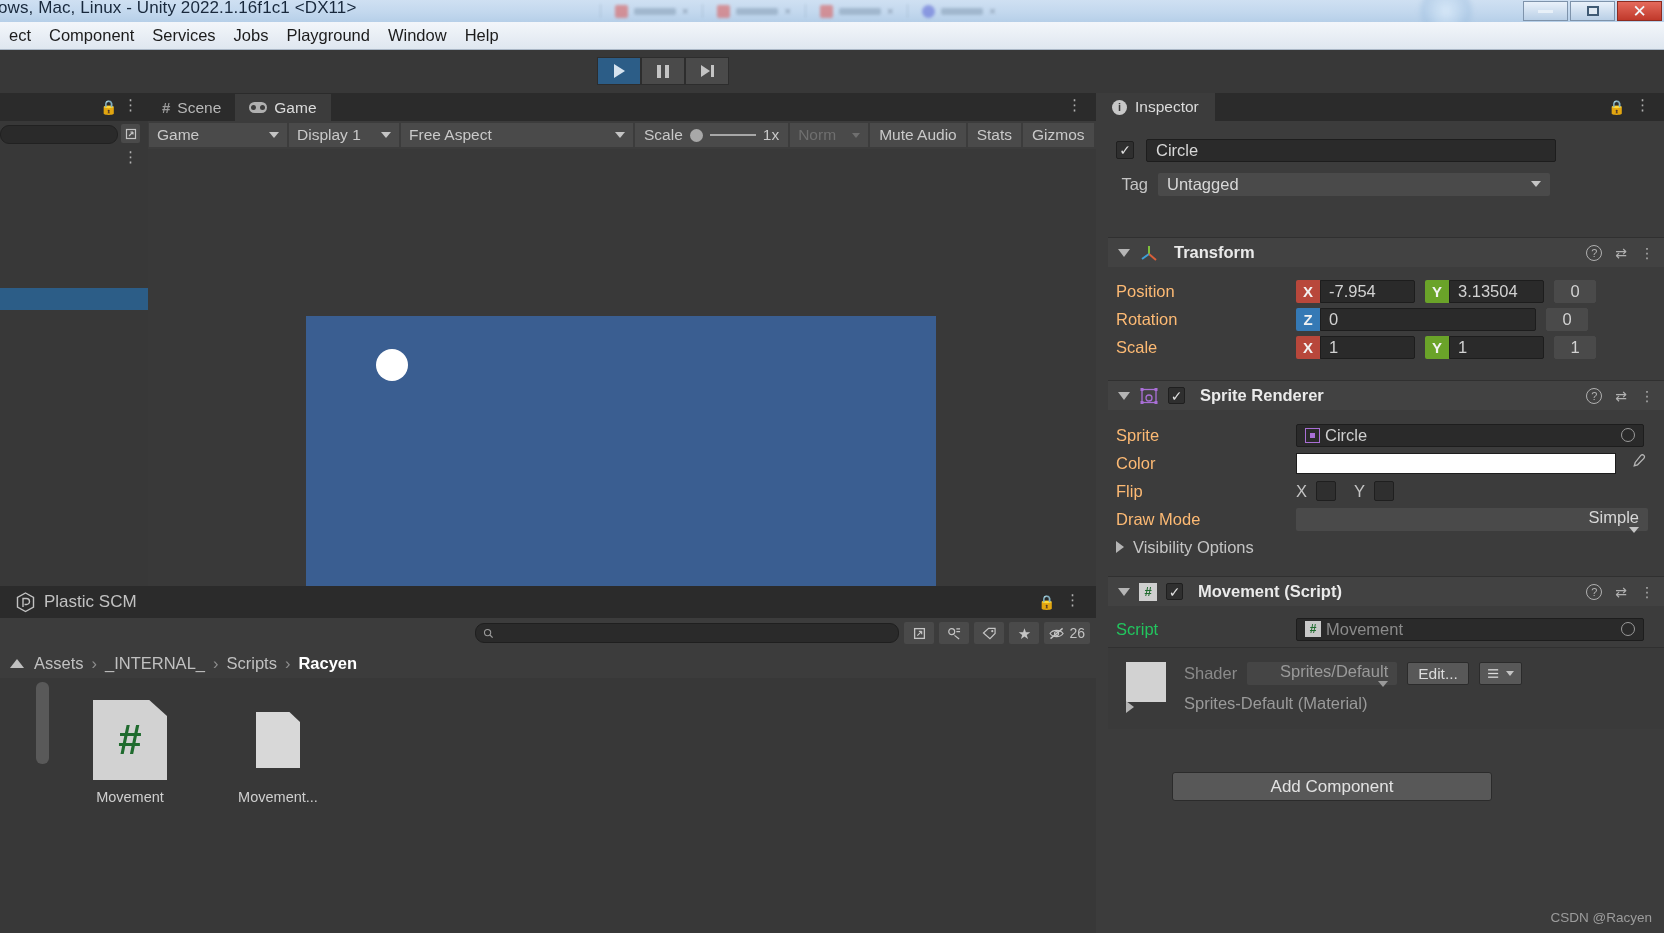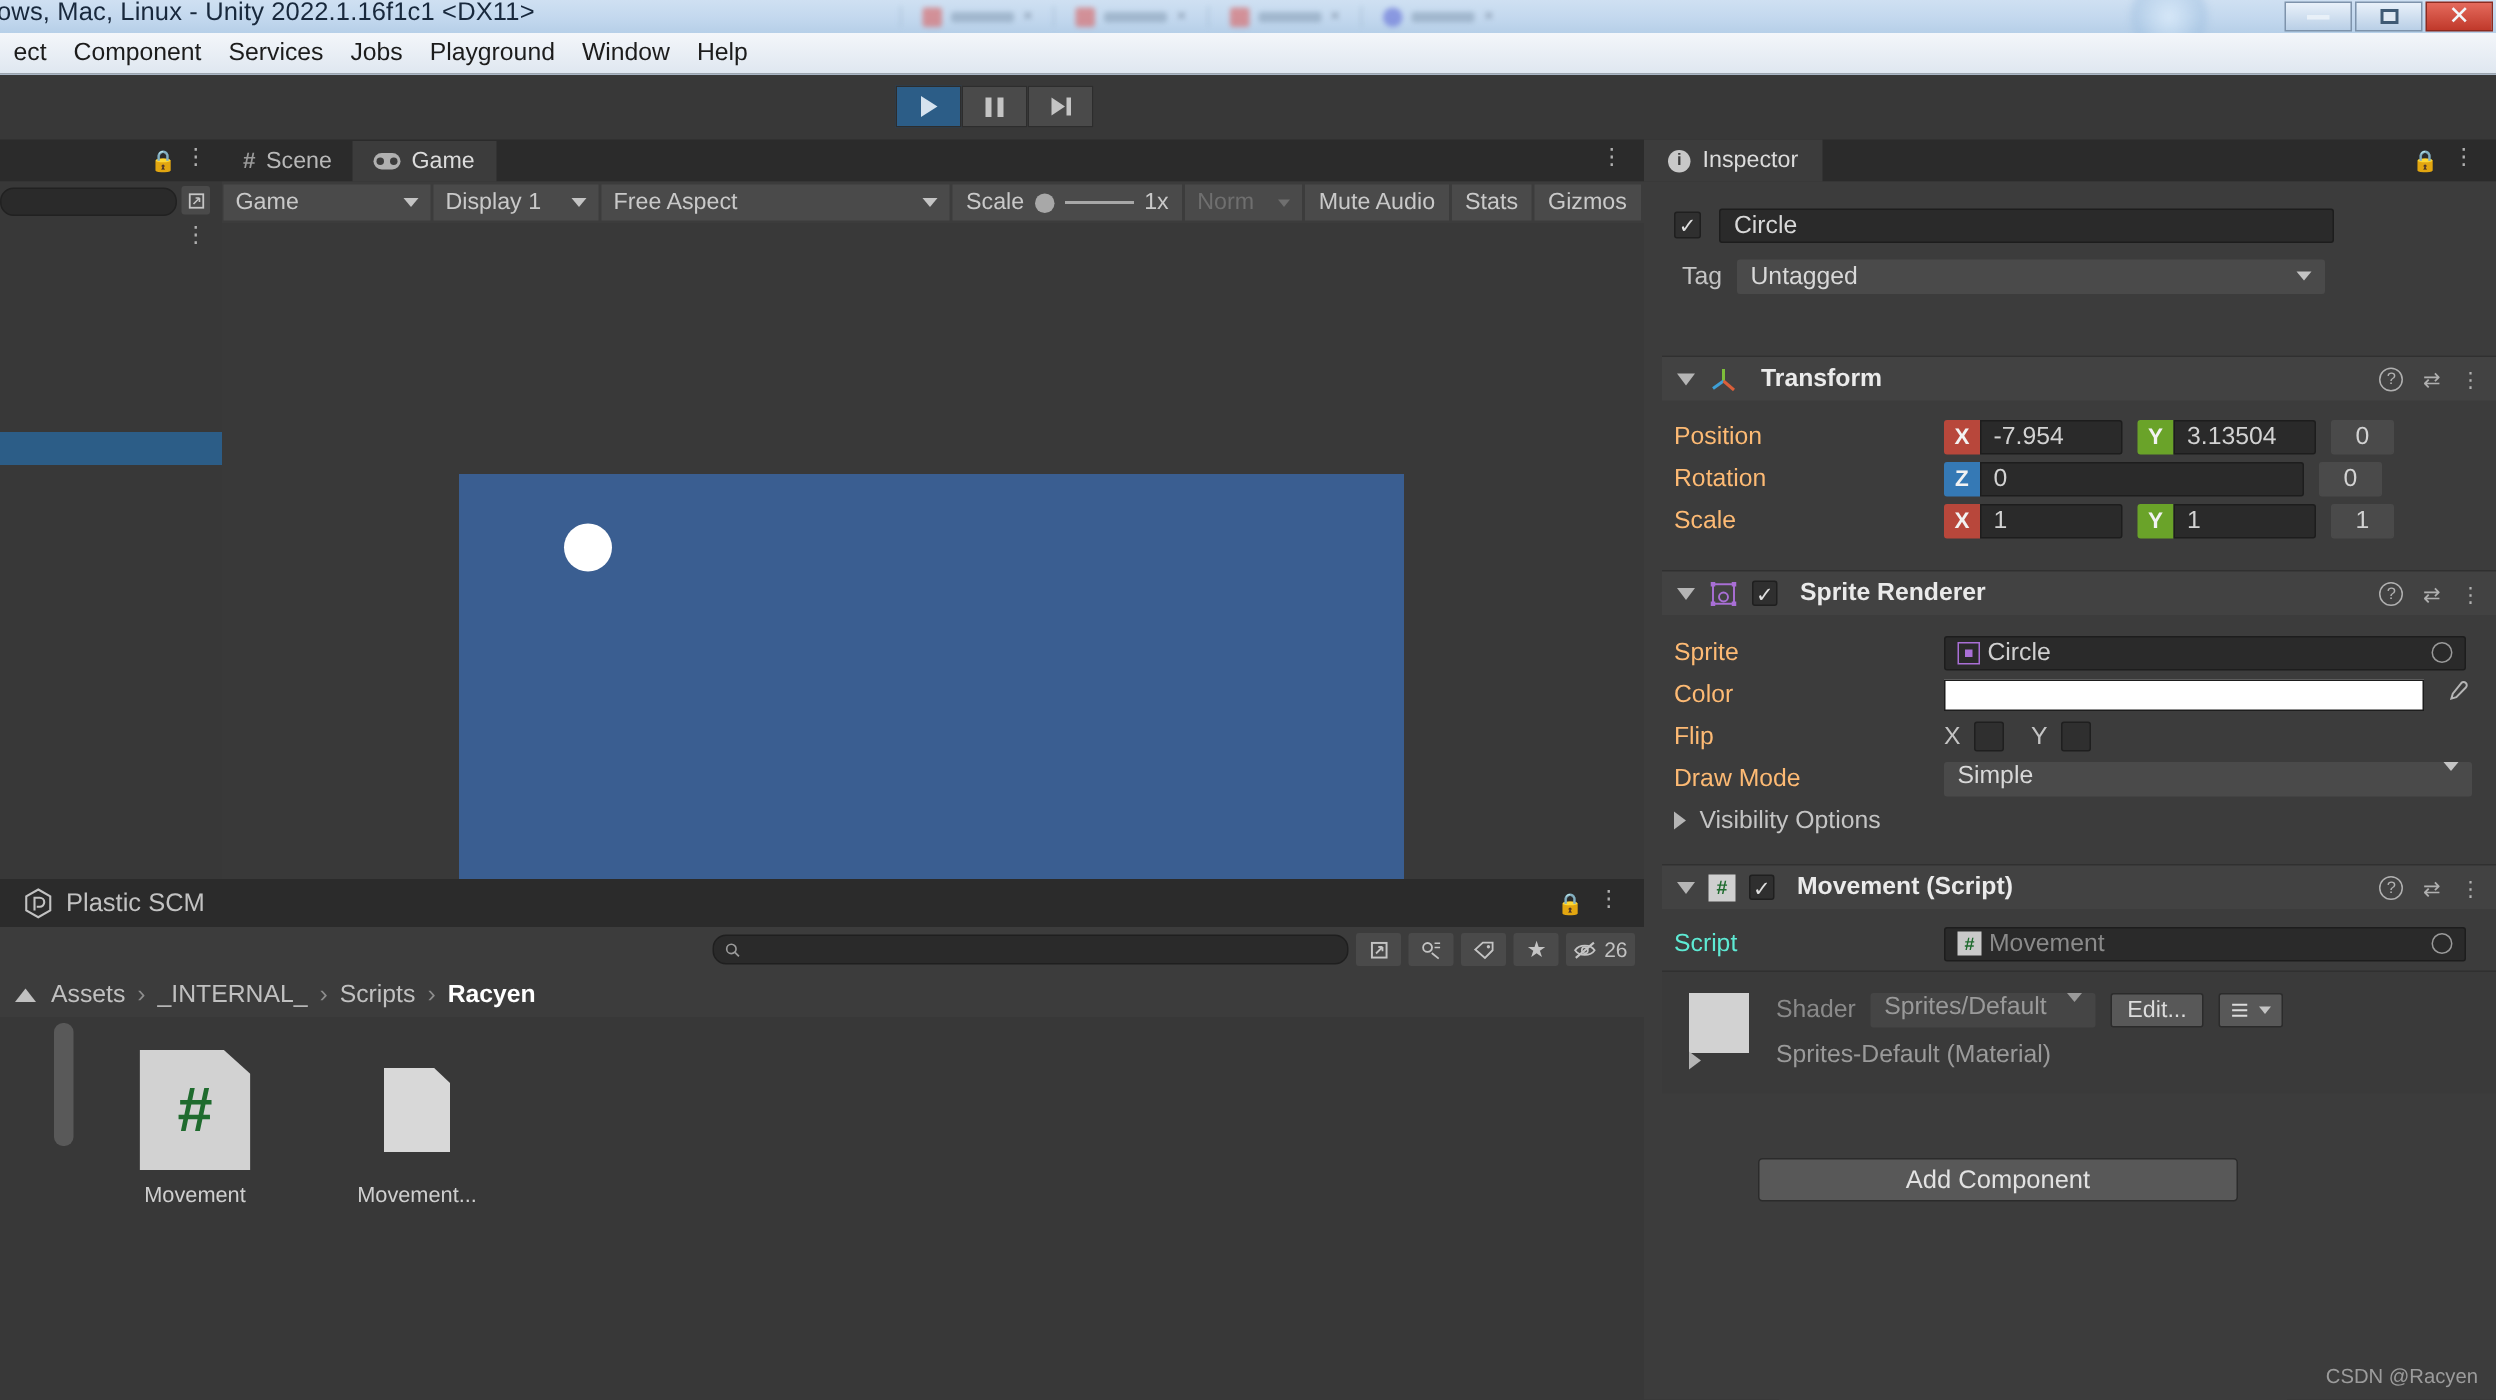--- a/index.html
+++ b/index.html
@@ -166,21 +166,21 @@
   .numf.plain { border-radius: 2px; background: #4a4a4a; border-color: #4a4a4a; justify-content: center; }
 
   .objfield { height: 23px; background: #2a2a2a; border: 1px solid #1d1d1d; border-radius: 2px; display: flex; align-items: center; gap: 5px; padding: 0 8px; color: #cfcfcf; font-size: 16.5px; }
   .objfield .sel-ico { width: 15px; height: 15px; border: 1.5px solid #a96fd6; position: relative; }
   .objfield .sel-ico:after { content:""; position:absolute; left:4px; top:4px; width:5px;height:5px;background:#a96fd6; }
   .objfield .hash-sq { width: 16px; height: 16px; background: #c9c9c9; color: #1f6b2e; font-size: 12px; font-weight: bold; display:flex;align-items:center;justify-content:center; }
   .objfield .dot { margin-left: auto; width: 14px; height: 14px; border-radius: 50%; border: 1.5px solid #9a9a9a; }
   .colorfield { height: 21px; background: #ffffff; border: 1px solid #1d1d1d; }
   .eyedrop { color: #b5b5b5; font-size: 15px; }
   .flipbox { width: 20px; height: 20px; background: #2f2f2f; border: 1px solid #1f1f1f; border-radius: 2px; }
-  .dropfield { height: 23px; background: #4a4a4a; border-radius: 2px; color: #d8d8d8; font-size: 16.5px; display: flex; align-items: flex-start; justify-content: space-between; padding: 0 9px; }
+  .dropfield { height: 23px; background: #4a4a4a; border-radius: 2px; color: #d8d8d8; font-size: 16.5px; display: flex; align-items: flex-end; justify-content: space-between; padding: 0 9px; flex-direction: column; }
   .sub-fold { position: absolute; left: 0; width: 568px; height: 28px; display: flex; align-items: center; gap: 9px; padding-left: 20px; color: #c4c4c4; font-size: 16.5px; }
 
   .matsection { position: absolute; left: 12px; width: 556px; background: #3a3a3a; border-top: 1px solid #303030; }
   .matswatch { width: 40px; height: 40px; background: #d2d2d2; }
   .btn-edit { height: 23px; background: #585858; border: 1px solid #2b2b2b; border-radius: 2px; color: #dcdcdc; font-size: 15.5px; display: flex; align-items: center; padding: 0 10px; }
   .btn-sm { height: 23px; background: #585858; border: 1px solid #2b2b2b; border-radius: 2px; color: #dcdcdc; font-size: 14px; display: flex; align-items: center; gap: 4px; padding: 0 7px; }
 
   .addcomp { position: absolute; left: 76px; top: 651px; width: 320px; height: 29px; background: #585858; border: 1px solid #2b2b2b; border-radius: 3px; color: #e2e2e2; font-size: 17px; display: flex; align-items: center; justify-content: center; }
 
   .watermark { position: absolute; right: 12px; bottom: 8px; color: #9c9c9c; font-size: 13.5px; }
@@ -555,21 +555,21 @@
         <span class="cbox" style="width:17px;height:17px">✓</span>
         <span class="title">Movement (Script)</span>
         <span class="comp-icons">
           <span class="qmark">?</span>
           <span>⇄</span>
           <span>⋮</span>
         </span>
       </div>
 
       <div class="row" style="top:494px">
-        <span class="lb" style="color:#5eead4">Script</span>
+        <span class="lb" style="color:#22c55e">Script</span>
         <span class="objfield" style="width:348px;color:#8a8a8a">
           <span class="hash-sq">#</span>
           <span>Movement</span>
           <span class="dot"></span>
         </span>
       </div>
 
       <div class="matsection" style="top:526px;height:82px">
         <div style="position:absolute;left:18px;top:14px;display:flex;gap:18px;align-items:flex-start">
           <div class="matswatch"></div>

